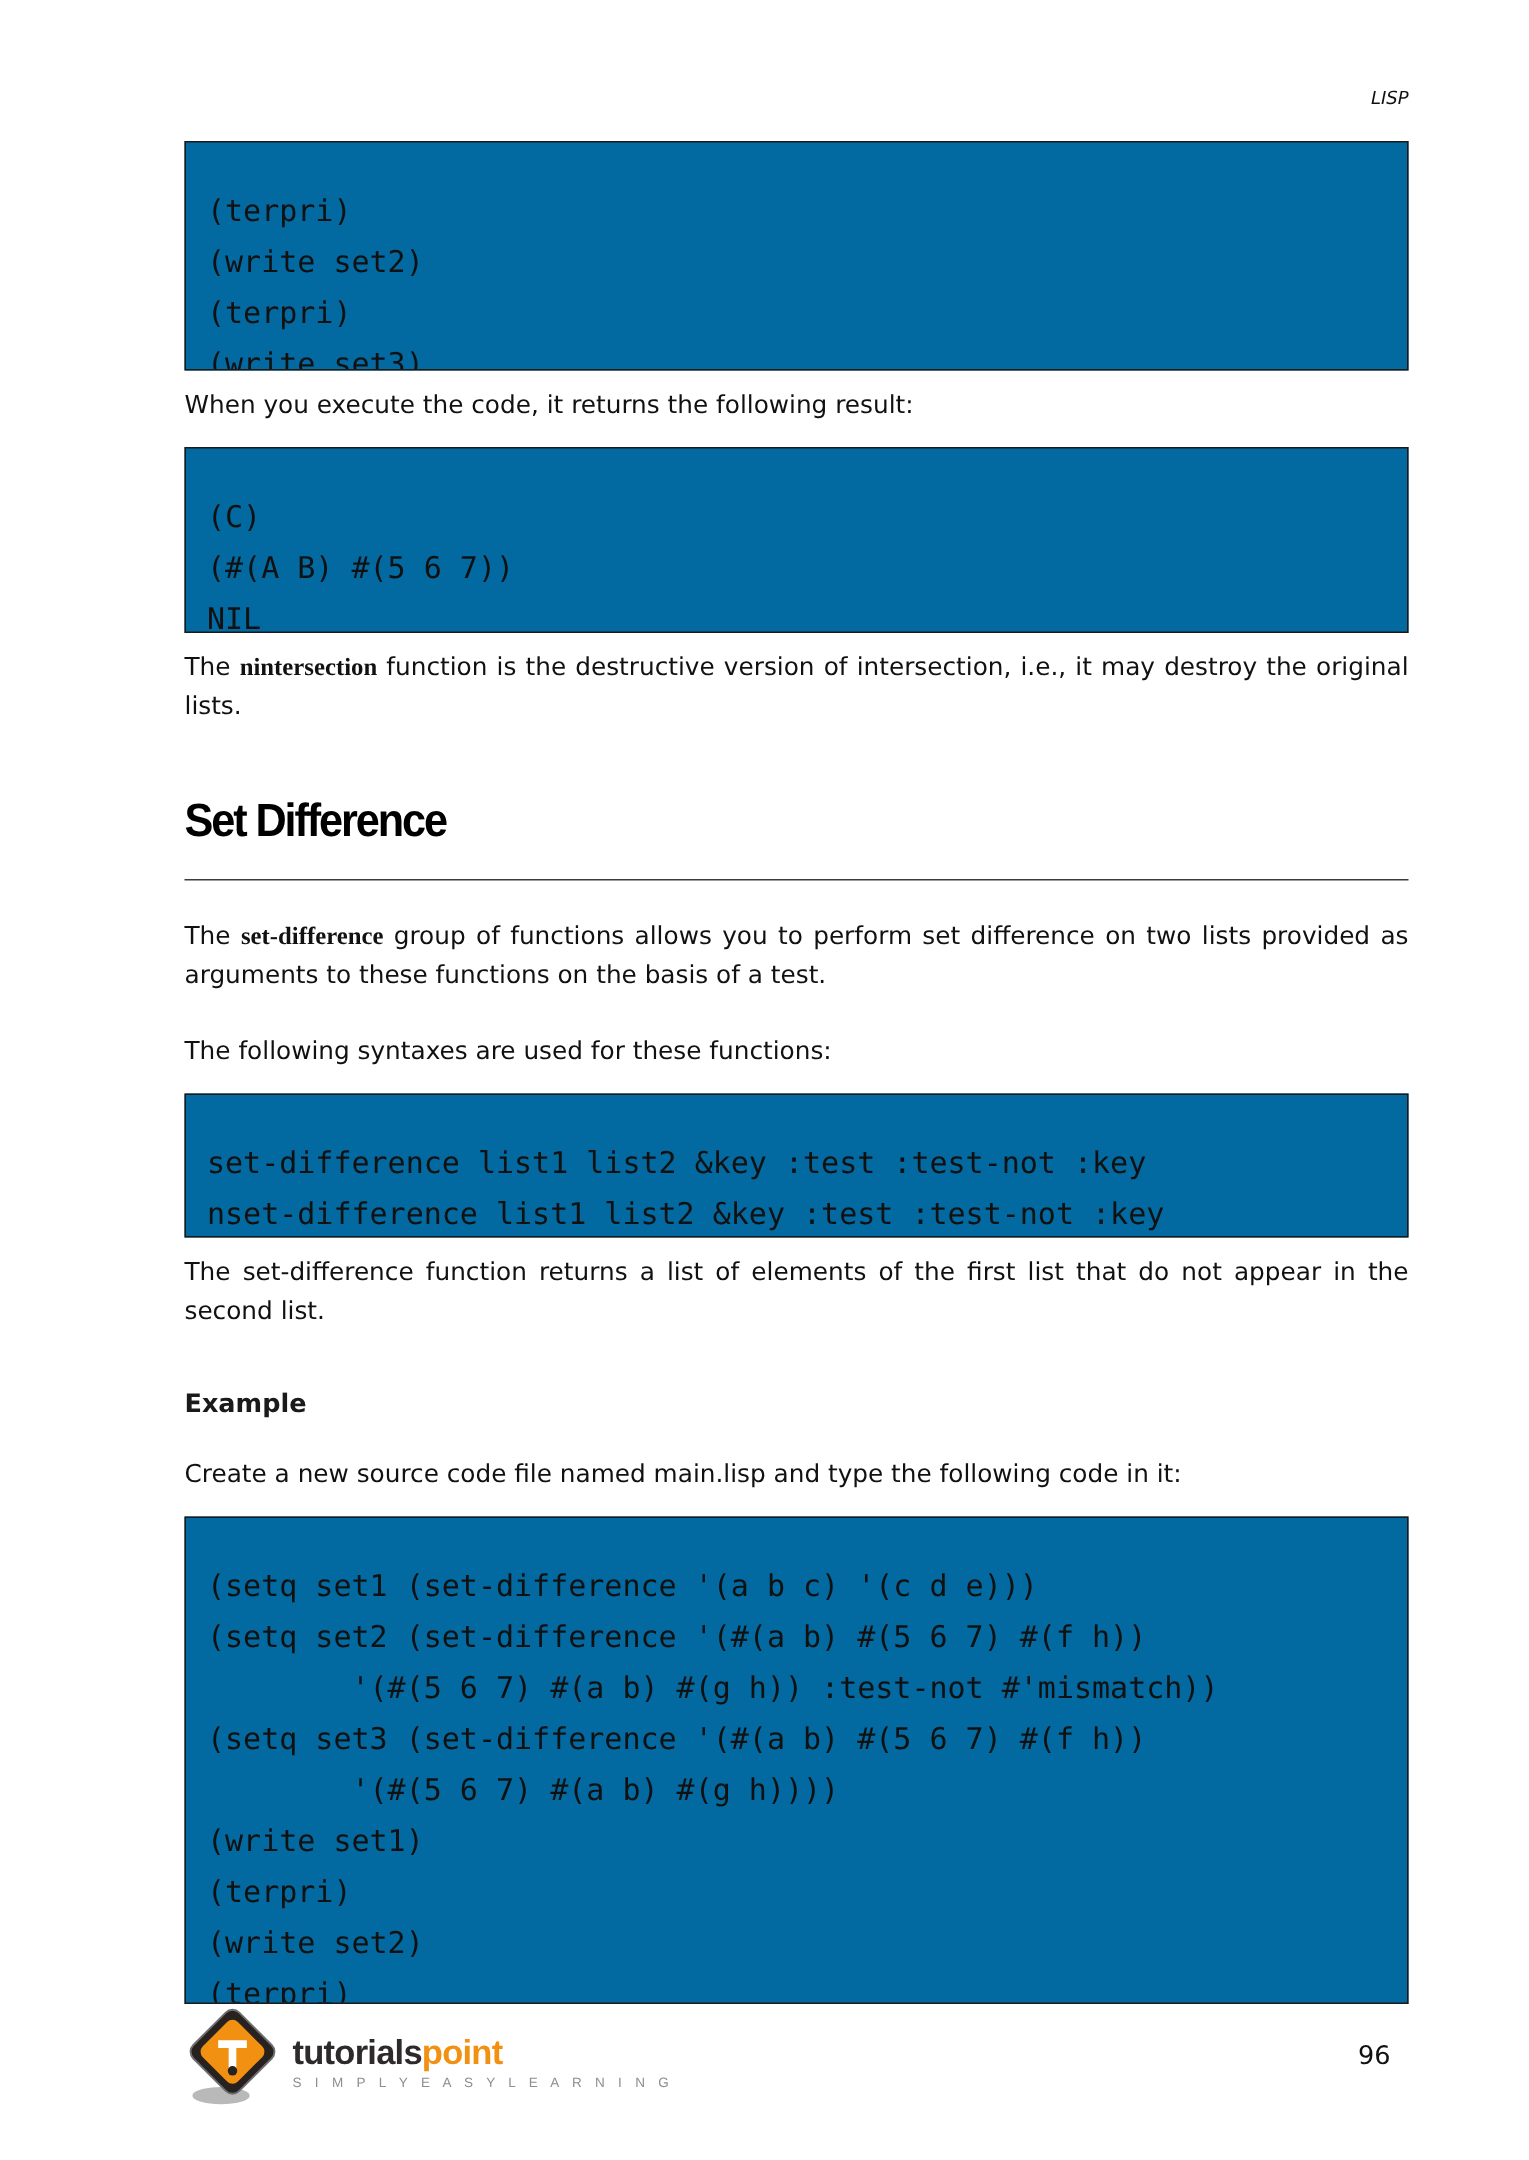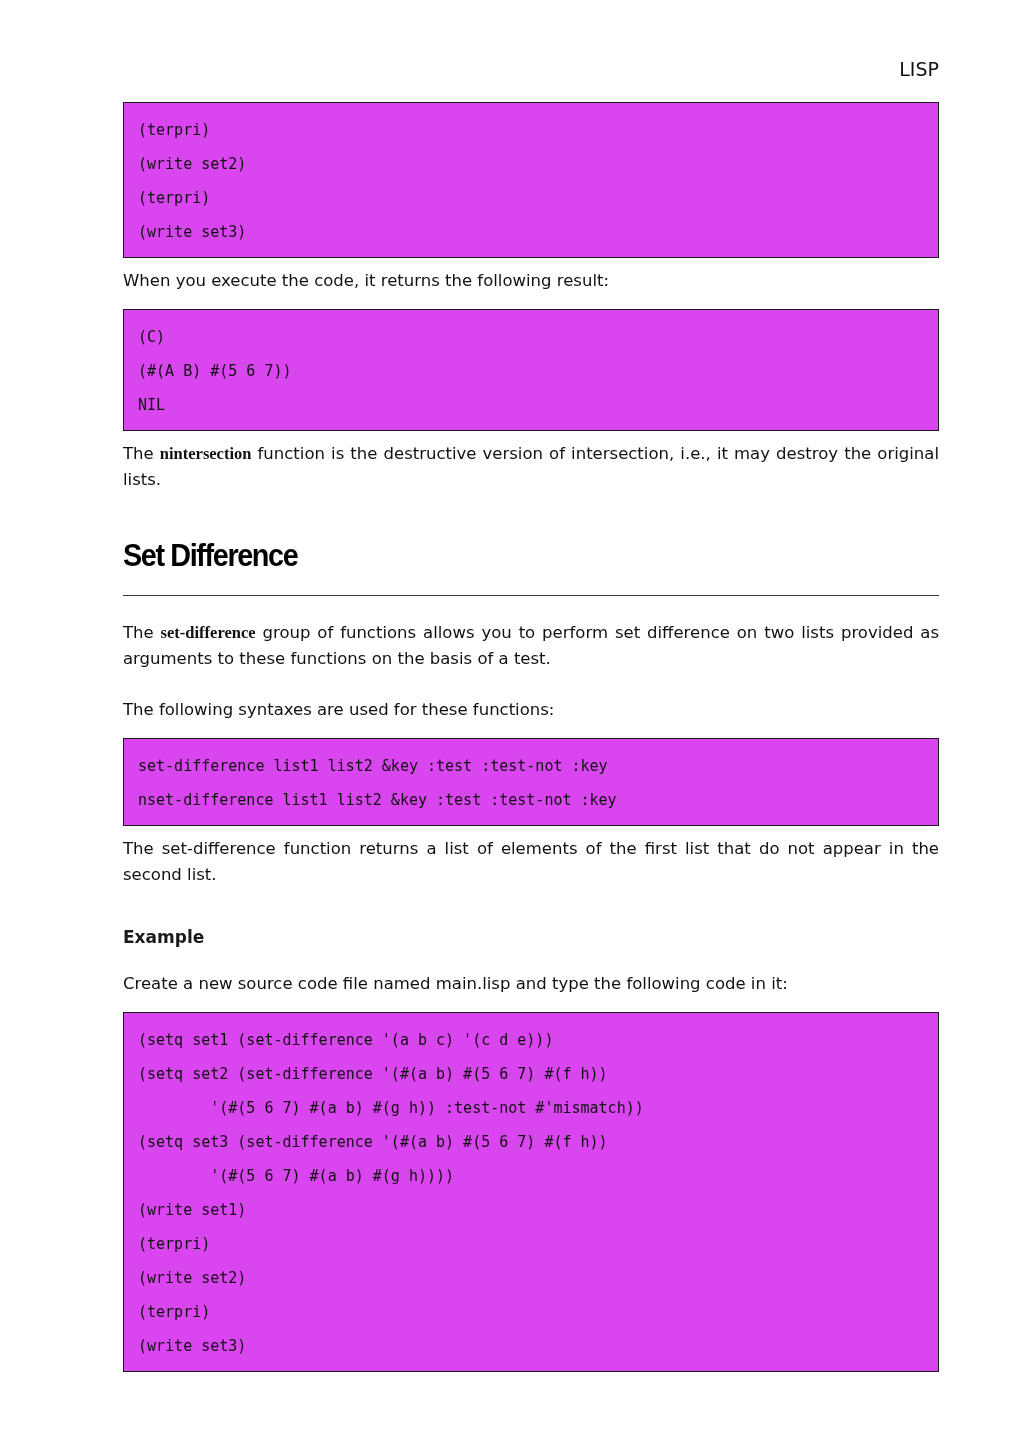--- a/index.html
+++ b/index.html
@@ -14,30 +14,31 @@
   }
   .page {
     padding: 58px 80px 0 123px; 
     width: 100%;
     height: 100%;
     display: flex;
     flex-direction: column;
   }
   .header-right {
     text-align: right;
-    font-size: 19px;
+    font-size: 12px;
     color: #111;
     margin-bottom: 22px;
+    font-style: italic;
   }
   .code-block {
     border: 1px solid #1a1a1a;
-    background: #d946ef;
-    padding: 10px 14px 8px 14px;
+    background: #0369a1;
+    padding: 28px 14px 8px 14px;
     font-family: "DejaVu Sans Mono", monospace;
-    font-size: 15px;
+    font-size: 20px;
     line-height: 34px;
     color: #111;
     white-space: pre;
     overflow: hidden;
   }
   .para {
     font-size: 16.5px;
     line-height: 26px;
     color: #111;
     margin-top: 10px;
@@ -145,14 +146,32 @@
 (setq set2 (set-difference '(#(a b) #(5 6 7) #(f h))
         '(#(5 6 7) #(a b) #(g h)) :test-not #'mismatch))
 (setq set3 (set-difference '(#(a b) #(5 6 7) #(f h))
         '(#(5 6 7) #(a b) #(g h))))
 (write set1)
 (terpri)
 (write set2)
 (terpri)
 (write set3)</pre>
 
+  <div class="footer">
+    <div class="logo">
+      <svg class="logo-mark" viewBox="0 0 100 110" xmlns="http://www.w3.org/2000/svg">
+        <ellipse cx="38" cy="96" rx="30" ry="9" fill="#b9b9b9"></ellipse>
+        <g transform="rotate(45 50 50)">
+          <rect x="16" y="16" width="68" height="68" rx="10" fill="#27221f" stroke="#6e6e6e" stroke-width="2"></rect>
+          <rect x="24" y="24" width="52" height="52" rx="8" fill="#f29111"></rect>
+        </g>
+        <path d="M35 38 h30 v8 h-11 v22 a4 4 0 0 1 -8 0 v-22 h-11 z" fill="#ffffff"></path>
+        <circle cx="50" cy="70" r="5" fill="#27221f"></circle>
+      </svg>
+      <div class="logo-texts">
+        <div class="logo-wordmark"><span class="logo-word-black">tutorials</span><span class="logo-word-orange">point</span></div>
+        <div class="logo-tagline">S I M P L Y E A S Y L E A R N I N G</div>
+      </div>
+    </div>
+    <div class="page-number">96</div>
+  </div>
 
 </div>
 
 </body></html>

